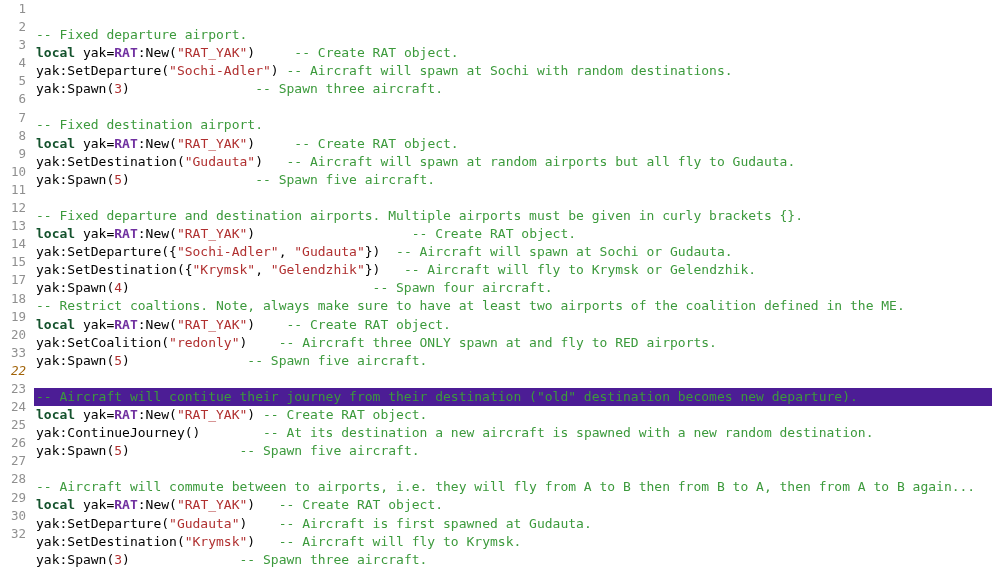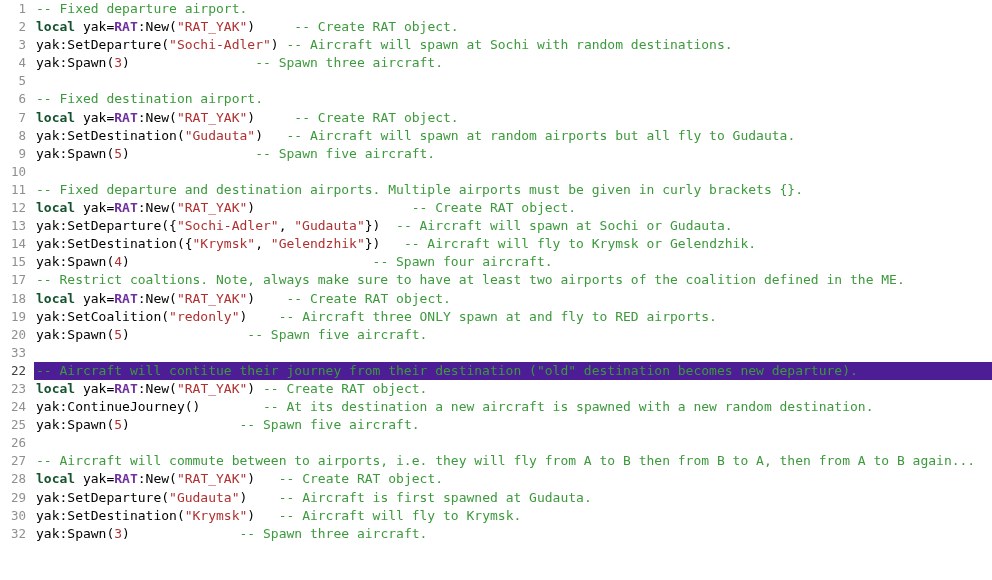--- a/index.html
+++ b/index.html
@@ -22,41 +22,43 @@
     height: 580px;
     position: relative;
   }
   .code-row {
     display: flex;
     align-items: flex-start;
     height: 18.1px;
     white-space: pre;
   }
   .code-row.highlight .gutter-num {
-    color: #404040;
+    color: #a16207;
+    font-style: italic;
   }
   .code-row.highlight .code-text {
     background: #4c1d95;
   }
   .gutter-num {
     width: 34px;
     min-width: 34px;
     text-align: right;
     padding-right: 8px;
     box-sizing: border-box;
     color: #8f8f8f;
     font-size: 12.5px;
     user-select: none;
   }
   .code-text {
     flex: 1;
     white-space: pre;
     overflow: hidden;
     padding-left: 2px;
     box-sizing: border-box;
+    margin-top: 26px;
   }
   .tok-comment { color: #3c9a3c; }
   .tok-keyword { color: #14532d; font-weight: bold; }
   .tok-string  { color: #b03030; }
   .tok-number  { color: #b03030; }
   .tok-class   { color: #7030a0; font-weight: bold; }
   .tok-plain   { color: #000000; }
 </style>
 </head>
 <body>

